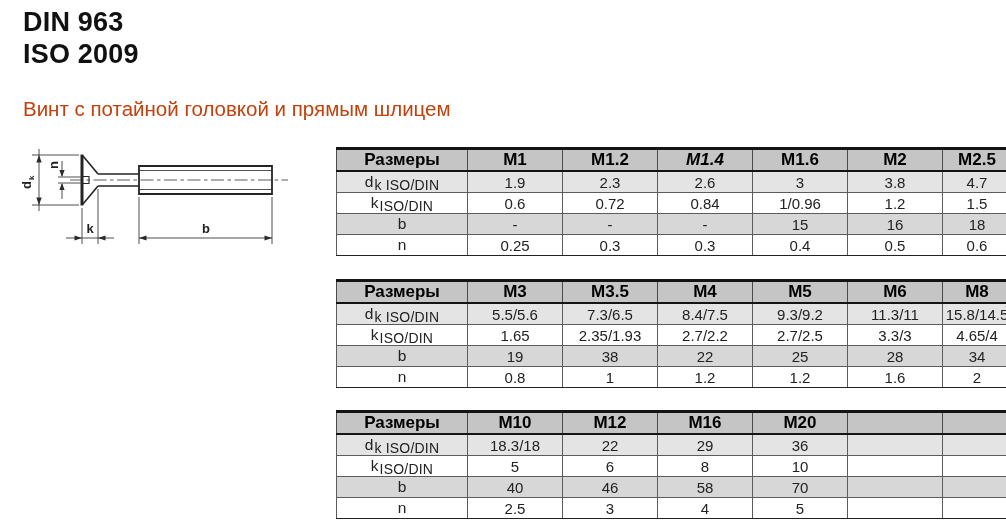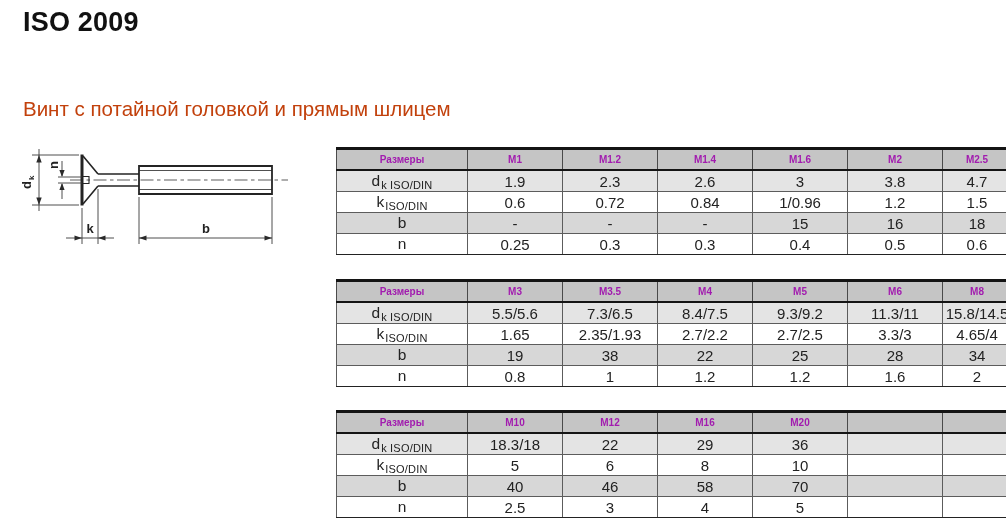--- a/index.html
+++ b/index.html
@@ -17,40 +17,41 @@
   .dim-sub{font-size:8px;font-weight:600;fill:#222;}
 
   table.dims{
     position:absolute;left:336px;width:676px;
     border-collapse:collapse;table-layout:fixed;
     border-left:1.5px solid #222;
   }
   .t1{top:147px;} .t2{top:279px;} .t3{top:410px;}
   .dims th{
     background:var(--header-bg,#c5c5c5);
-    font-weight:700;font-size:10px;color:#a21caf;
+    font-weight:700;font-size:17px;color:#000000;
     height:19px;padding:0 2px;text-align:center;
     border:1px solid #4a4a4a;
     border-top:3px solid #141414;
     border-bottom:2px solid #141414;
   }
   .dims td{
     font-size:15px;color:#222;height:20px;padding:0 2px;text-align:center;
     border:1px solid #5c5c5c;background:#ffffff;
   }
   .dims tr.row-shade-light td{background:var(--row-light,#e4e4e4);}
   .dims tr.row-shade-mid td{background:var(--row-mid,#d7d7d7);}
   .dims tbody tr:last-child td{border-bottom:1.5px solid #222;}
   .row-label-main{font-size:15.5px;}
-  .row-label-sub{font-size:11px;position:relative;top:3px;margin-left:1px;letter-spacing:0.2px;}
+  .row-label-sub{font-size:14px;position:relative;top:3px;margin-left:1px;letter-spacing:0.2px;}
 </style>
 </head>
 <body>
 
 <div class="titles">
+  <div class="std-line">DIN 963</div>
   <div class="std-line">ISO 2009</div>
 </div>
 <div class="subtitle">Винт с потайной головкой и прямым шлицем</div>
 
 <svg style="position:absolute;left:0;top:140px;" width="330" height="130" viewBox="0 140 330 130">
 
   <path d="M70 180 H288" stroke="#4a4a4a" stroke-width="0.9" fill="none" stroke-dasharray="13 3.5 3.5 3.5"></path>
 
   <g stroke="#242424" fill="none">
     <path d="M82 154.5 V205.5" stroke-width="3"></path>
@@ -92,21 +93,21 @@
   <text class="dim-label" x="90" y="233" text-anchor="middle">k</text>
   <text class="dim-label" x="206" y="233" text-anchor="middle">b</text>
 </svg>
 
 <table class="dims t1">
     <thead>
       <tr>
         <th style="width: 126px;">Размеры</th>
         <th style="width: 90px;">M1</th>
         <th style="width: 90px; text-align: center;">M1.2</th>
-        <th style="width: 90px;">M1.4</th>
+        <th style="width: 90px; font-style: italic;">M1.4</th>
         <th style="width: 90px;">M1.6</th>
         <th style="width: 90px;">M2</th>
         <th style="width: auto;">M2.5</th>
       </tr>
     </thead>
     <tbody>
       <tr class="row-shade-light">
         <td><span class="row-label-main">d</span><span class="row-label-sub">k ISO/DIN</span></td>
         <td>1.9</td>
         <td>2.3</td>

